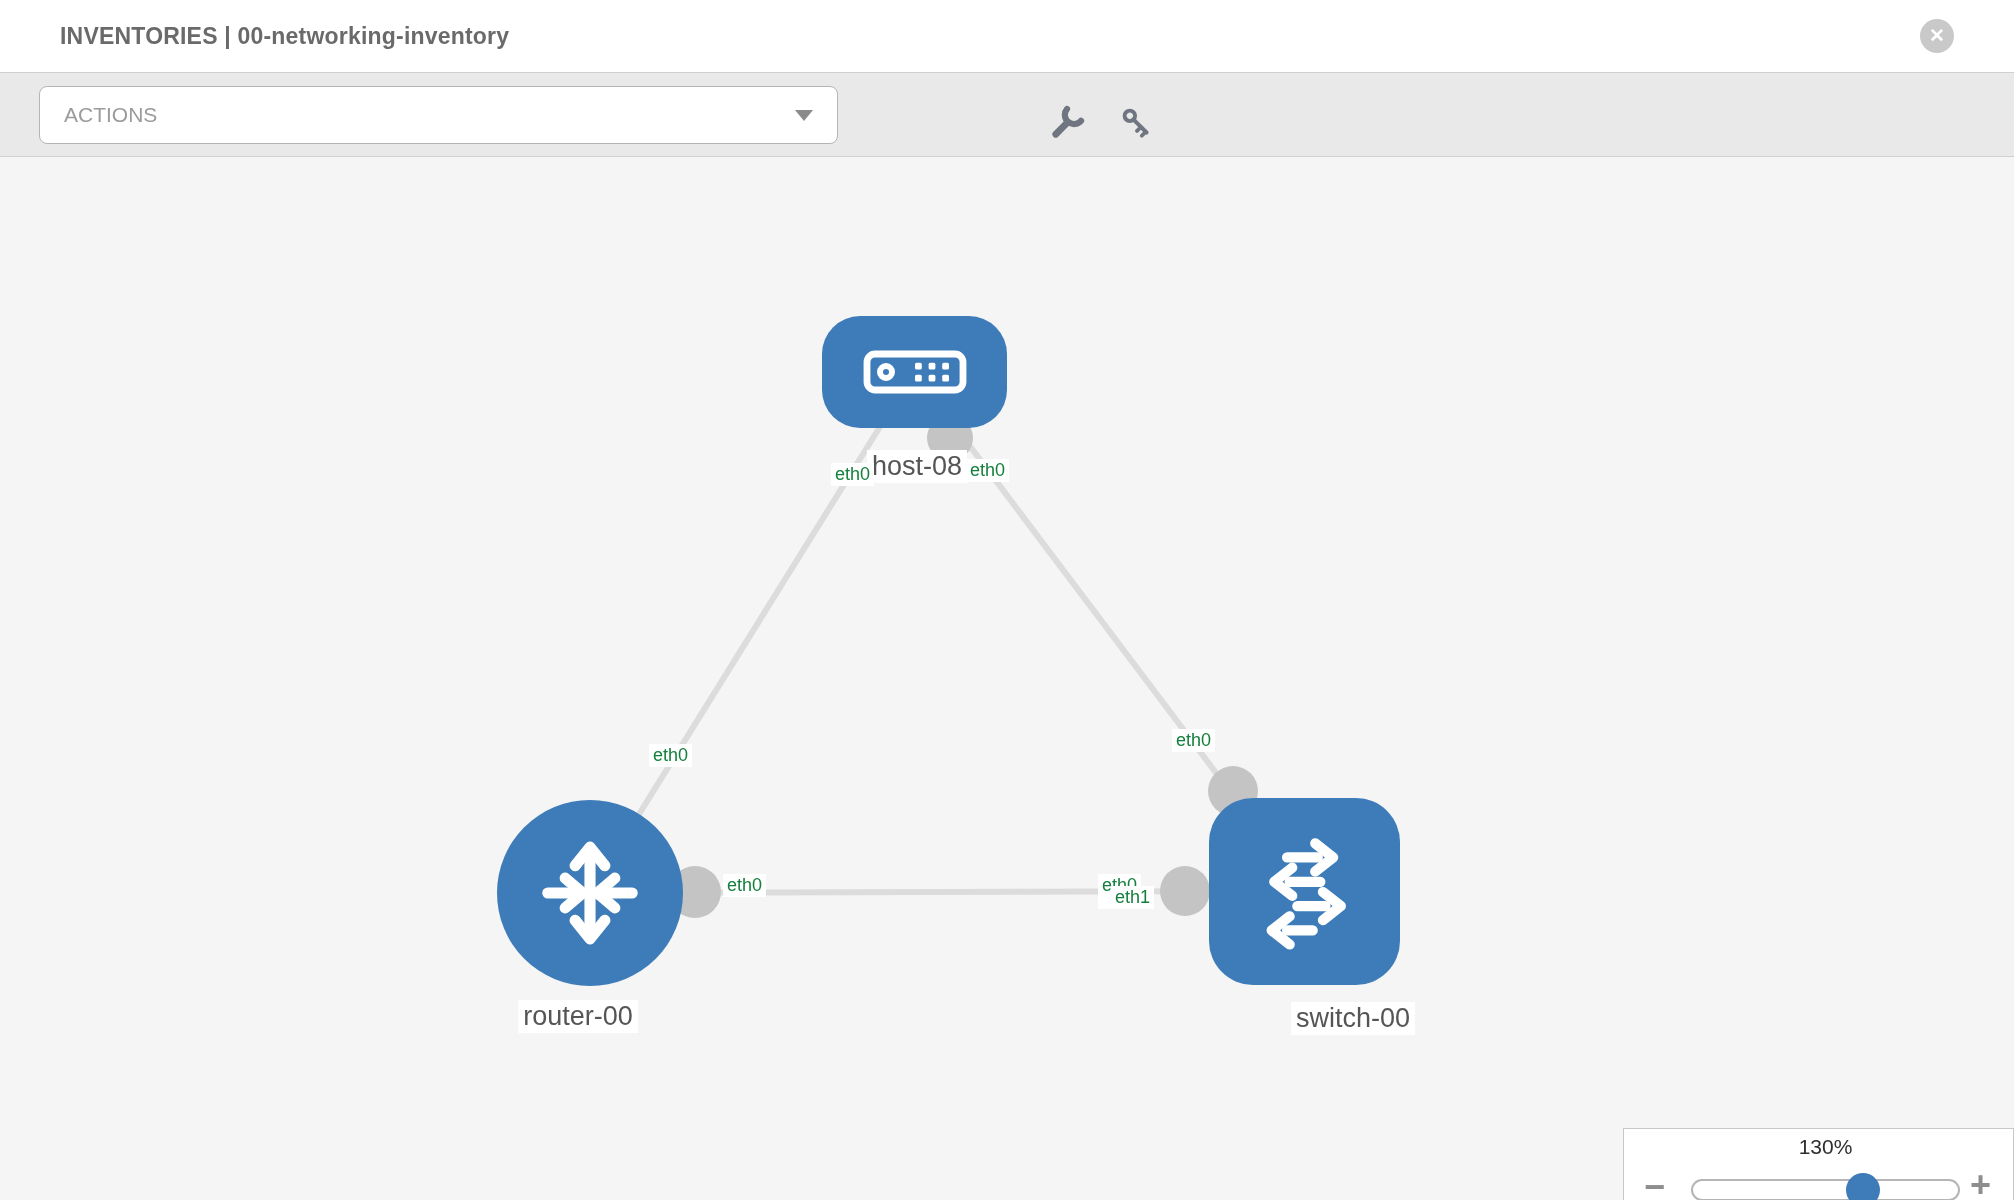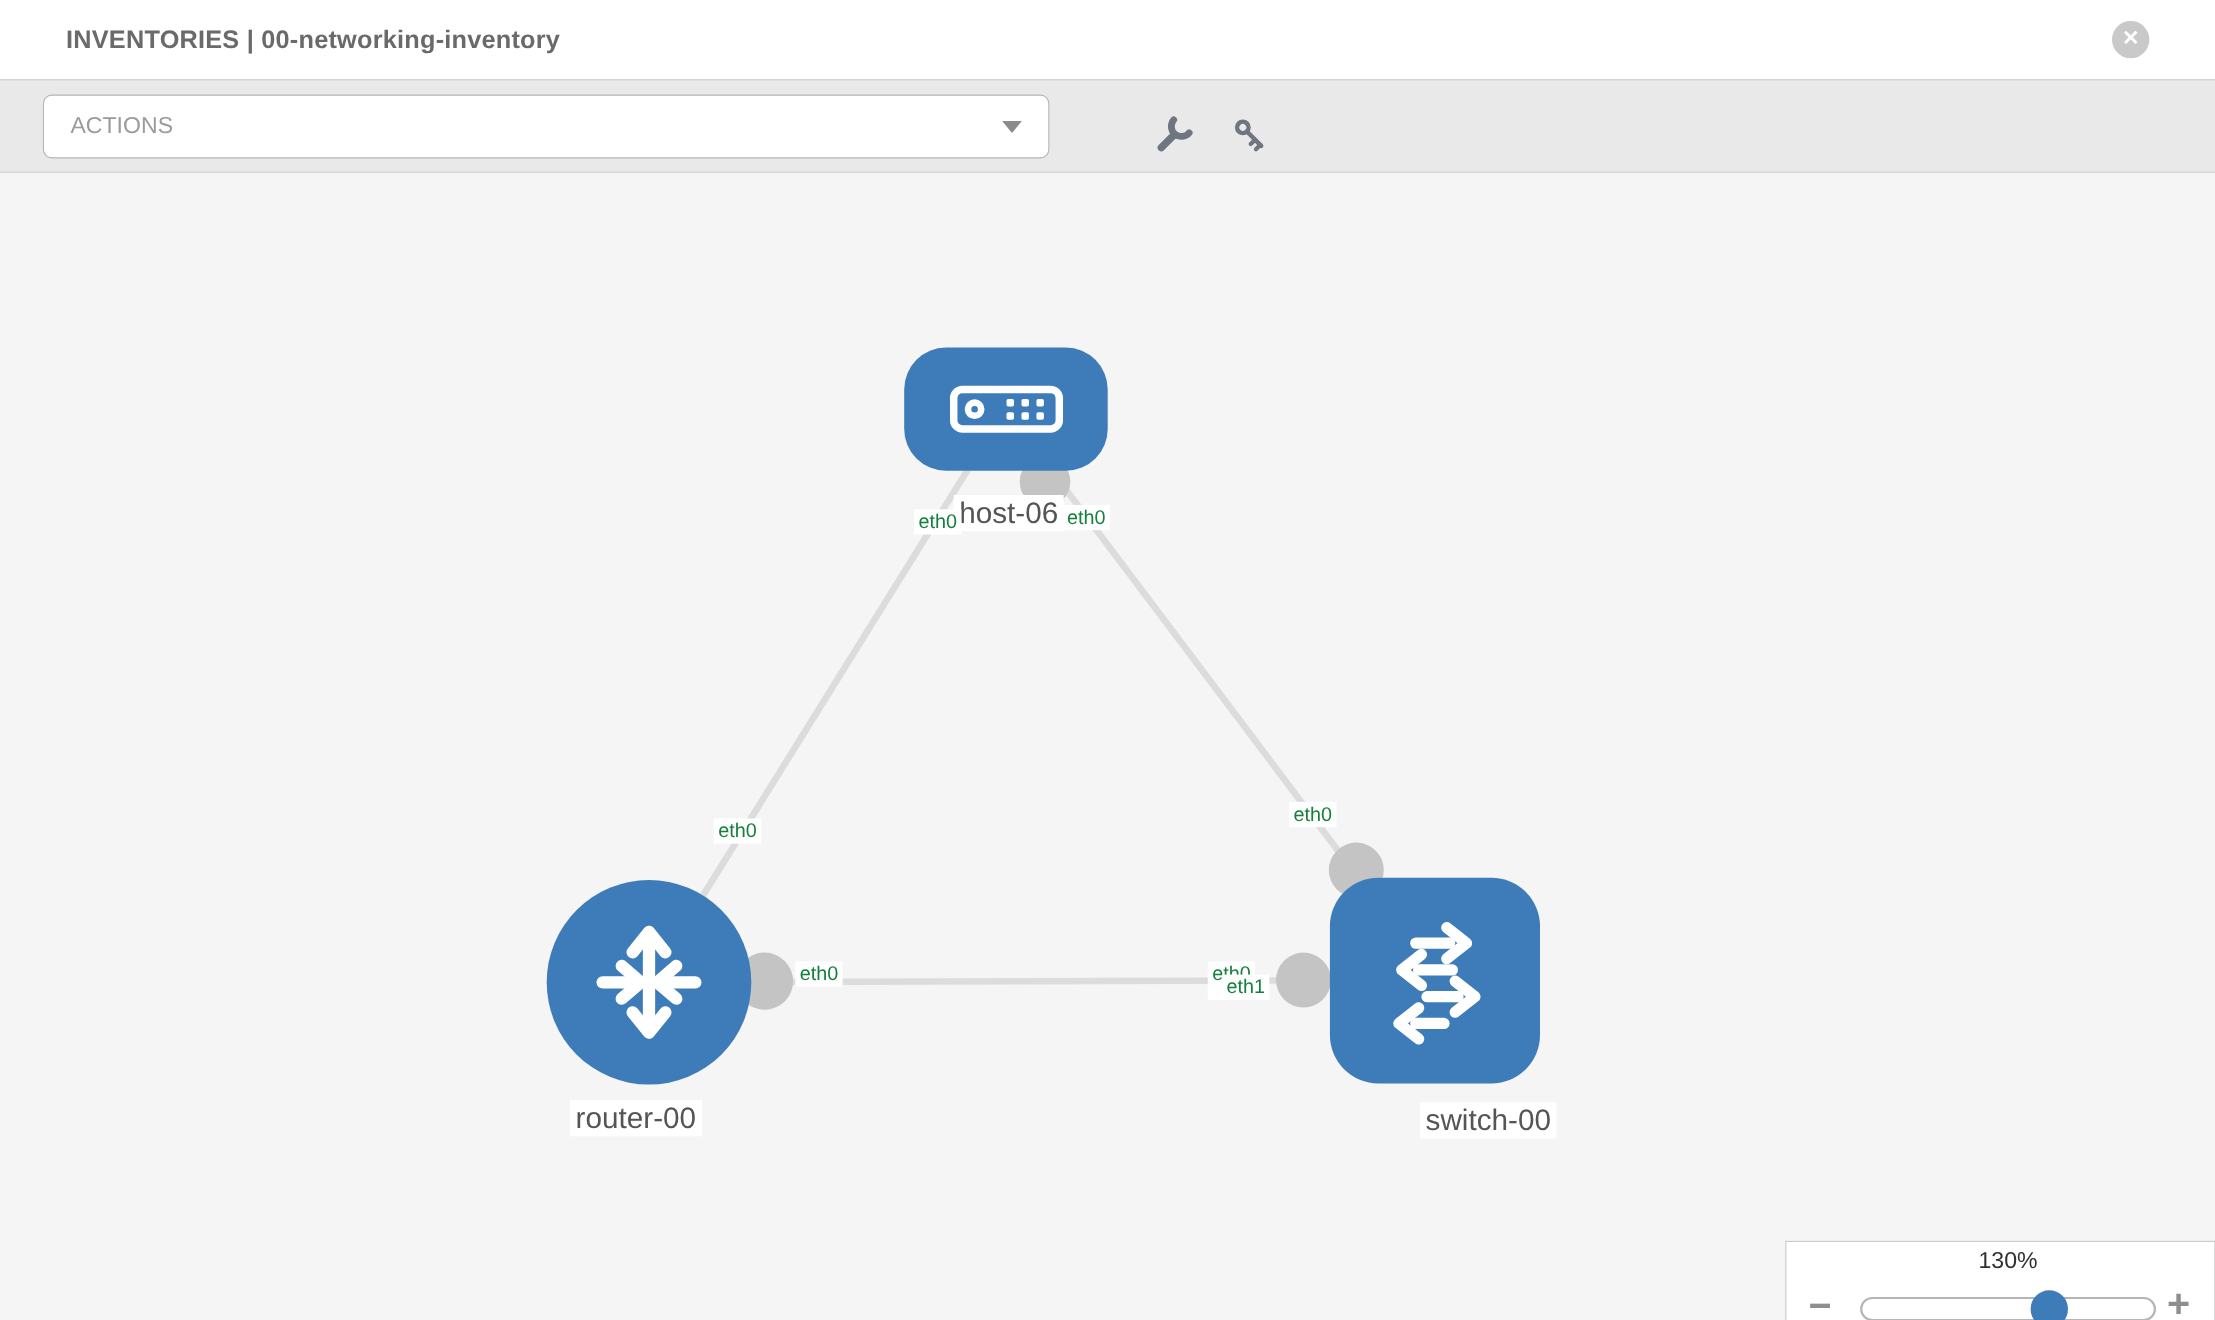--- a/index.html
+++ b/index.html
@@ -27,21 +27,21 @@
   .toolbar {
     position:absolute; top:72px; left:0; width:100%; height:85px;
     background:#e9e9e9; border-top:1px solid #cfcfcf; border-bottom:1px solid #cfcfcf;
   }
   .select-box {
     position:absolute; top:13px; height:58px; background:#fff;
     border:1px solid #b5b5b5; border-radius:8px;
     display:flex; align-items:center; justify-content:space-between;
     padding:0 24px; color:#9b9b9b; font-size:21px; cursor:pointer;
   }
-  .select-actions { left:39px;  width:915px;text-align:center; }
+  .select-actions { left:39px;  width:799px;text-align:center; }
   .select-search  { left:1182px; width:799px; }
   .caret {
     width:0; height:0; border-left:9px solid transparent;
     border-right:9px solid transparent; border-top:11px solid #8b8b8b;
   }
   .tool-ic { position:absolute; top:32px; width:36px; height:36px; cursor:pointer; }
   .tool-ic.wrench { left:1049px; }
   .tool-ic.key    { left:1119px; }
   .tool-ic svg { width:100%; height:100%; }
 
@@ -177,21 +177,21 @@
           <line x1="62" y1="42" x2="38" y2="42"></line>
             <polyline points="40,31 26,42 40,53"></polyline>
           <line x1="44" y1="61" x2="66" y2="61"></line>
             <polyline points="64,50 78,61 64,72"></polyline>
           <line x1="56" y1="80" x2="36" y2="80"></line>
             <polyline points="38,69 24,80 38,91"></polyline>
         </g>
       </svg>
     </div>
 
-    <div class="node-label" style="left:917px; top:293px;">host-06</div>
+    <div class="node-label" style="left:917px; top:293px;">host-08</div>
     <div class="node-label" style="left:578px; top:843px;">router-00</div>
     <div class="node-label" style="left:1305px; top:845px;margin-left:48px;">switch-00</div>
 
     <div class="if-label" style="left:831px;  top:306px;">eth0</div>
     <div class="if-label" style="left:966px;  top:302px;">eth0</div>
     <div class="if-label" style="left:649px;  top:587px;">eth0</div>
     <div class="if-label" style="left:1172px; top:572px;">eth0</div>
     <div class="if-label" style="left:723px;  top:717px;">eth0</div>
     <div class="if-label if-overlap" style="left:1098px; top:717px;">
       <span class="back">eth0</span>

